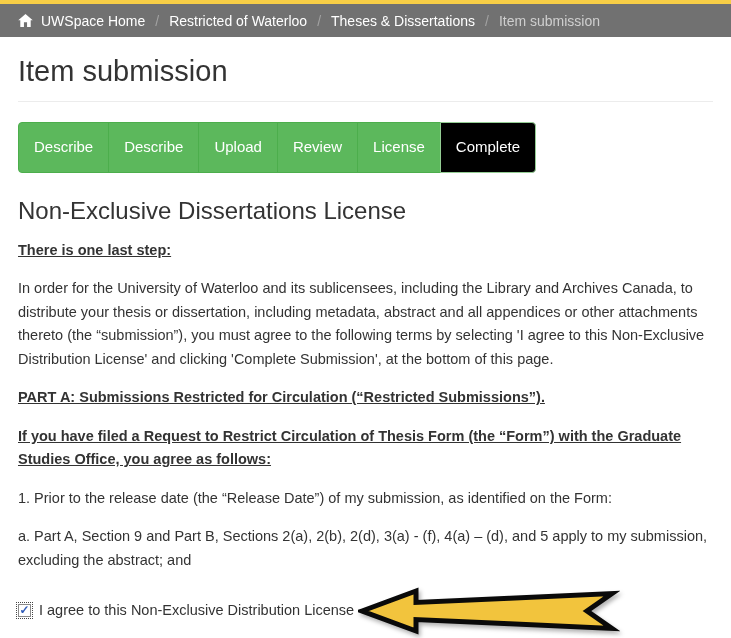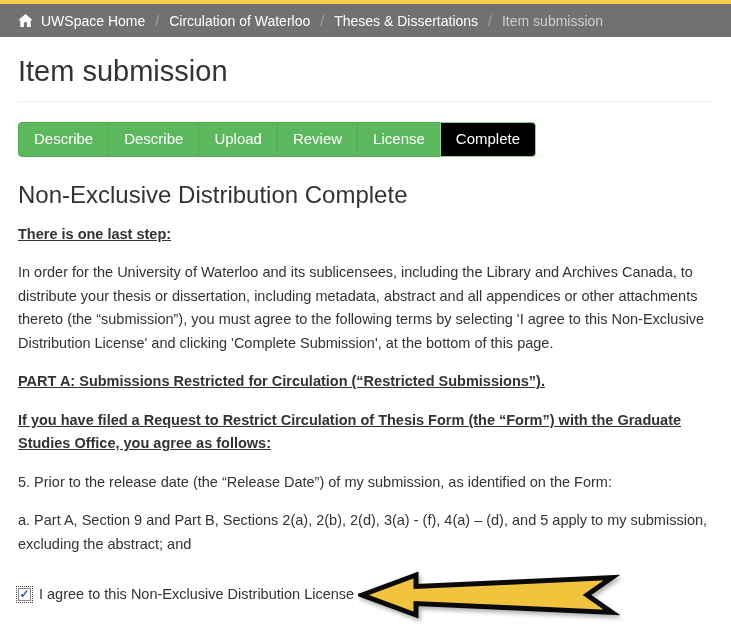--- a/index.html
+++ b/index.html
@@ -36,21 +36,21 @@
     color: #333;
   }
   
   .steps { display: flex; margin-top: 20px; }
   .step {
     background: #5cb85c;
     border: 1px solid #4cae4c;
     color: #fff;
     font-size: 15px;
     font-family: "Liberation Sans", sans-serif;
-    padding: 7px 15px;
+    padding: 15px 15px;
     margin-left: -1px;
     cursor: pointer;
     line-height: 1.25;
   }
   .step:first-child { margin-left: 0; border-top-left-radius: 4px; border-bottom-left-radius: 4px; }
   .step:last-child  { border-top-right-radius: 4px; border-bottom-right-radius: 4px; }
   .step.light { background: #000000; border-color: #94cd94; }
   
   h2.license-heading { font-size: 24px; font-weight: 400; margin: 24px 0 14px; color: #333; }
   .copy { max-width: 700px; }
@@ -86,48 +86,48 @@
 
 <header class="topbar">
   <a class="home-link">
     <svg width="15" height="13" viewBox="0 0 14 12.5">
       <polygon points="7,0 14,6 12,6 12,12.5 8.5,12.5 8.5,8 5.5,8 5.5,12.5 2,12.5 2,6 0,6" fill="#ffffff"></polygon>
     </svg>
   </a>
   <nav class="crumbs">
     <a class="crumb">UWSpace Home</a>
     <span class="crumb-sep">/</span>
-    <a class="crumb">Circulation of Waterloo</a>
+    <a class="crumb">Restricted of Waterloo</a>
     <span class="crumb-sep">/</span>
     <a class="crumb">Theses &amp; Dissertations</a>
     <span class="crumb-sep">/</span>
     <span class="crumb current">Item submission</span>
   </nav>
 </header>
 
 <div class="container">
   <h1 class="page-title">Item submission</h1>
 
   <div class="steps">
     <button class="step">Describe</button>
     <button class="step">Describe</button>
     <button class="step">Upload</button>
     <button class="step">Review</button>
     <button class="step">License</button>
     <button class="step light">Complete</button>
   </div>
 
-  <h2 class="license-heading">Non-Exclusive Distribution Complete</h2>
+  <h2 class="license-heading">Non-Exclusive Dissertations License</h2>
 
   <div class="copy">
     <p class="b">There is one last step:</p>
     <p>In order for the University of Waterloo and its sublicensees, including the Library and Archives Canada, to distribute your thesis or dissertation, including metadata, abstract and all appendices or other attachments thereto (the “submission”), you must agree to the following terms by selecting 'I agree to this Non-Exclusive Distribution License' and clicking 'Complete Submission', at the bottom of this page.</p>
     <p class="b">PART A: Submissions Restricted for Circulation (“Restricted Submissions”).</p>
     <p class="b">If you have filed a Request to Restrict Circulation of Thesis Form (the “Form”) with the Graduate Studies Office, you agree as follows:</p>
-    <p>5. Prior to the release date (the “Release Date”) of my submission, as identified on the Form:</p>
+    <p>1. Prior to the release date (the “Release Date”) of my submission, as identified on the Form:</p>
     <p>a. Part A, Section 9 and Part B, Sections 2(a), 2(b), 2(d), 3(a) - (f), 4(a) – (d), and 5 apply to my submission, excluding the abstract; and</p>
   </div>
 
   <div class="agree-row">
     <span class="cb checked" role="checkbox" aria-checked="true"></span>
     <span class="agree-label">I agree to this Non-Exclusive Distribution License</span>
     <svg class="callout-arrow" width="262" height="48" viewBox="0 0 262 48">
       <polygon points="4,24 58,4 58,15.5 254,6.5 229,24 254,41.5 58,32.5 58,44" fill="#F2C43D" stroke="#0a0a0a" stroke-width="5" stroke-linejoin="miter"></polygon>
     </svg>
   </div>

